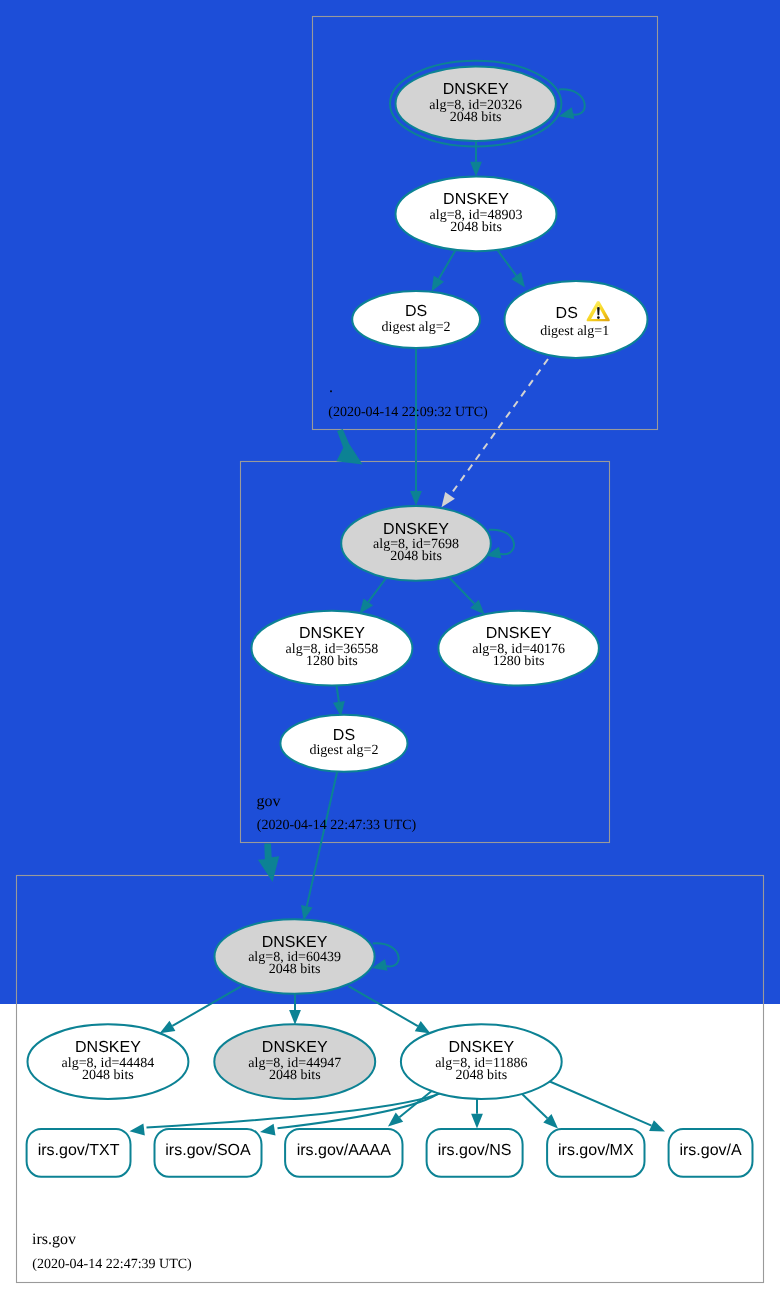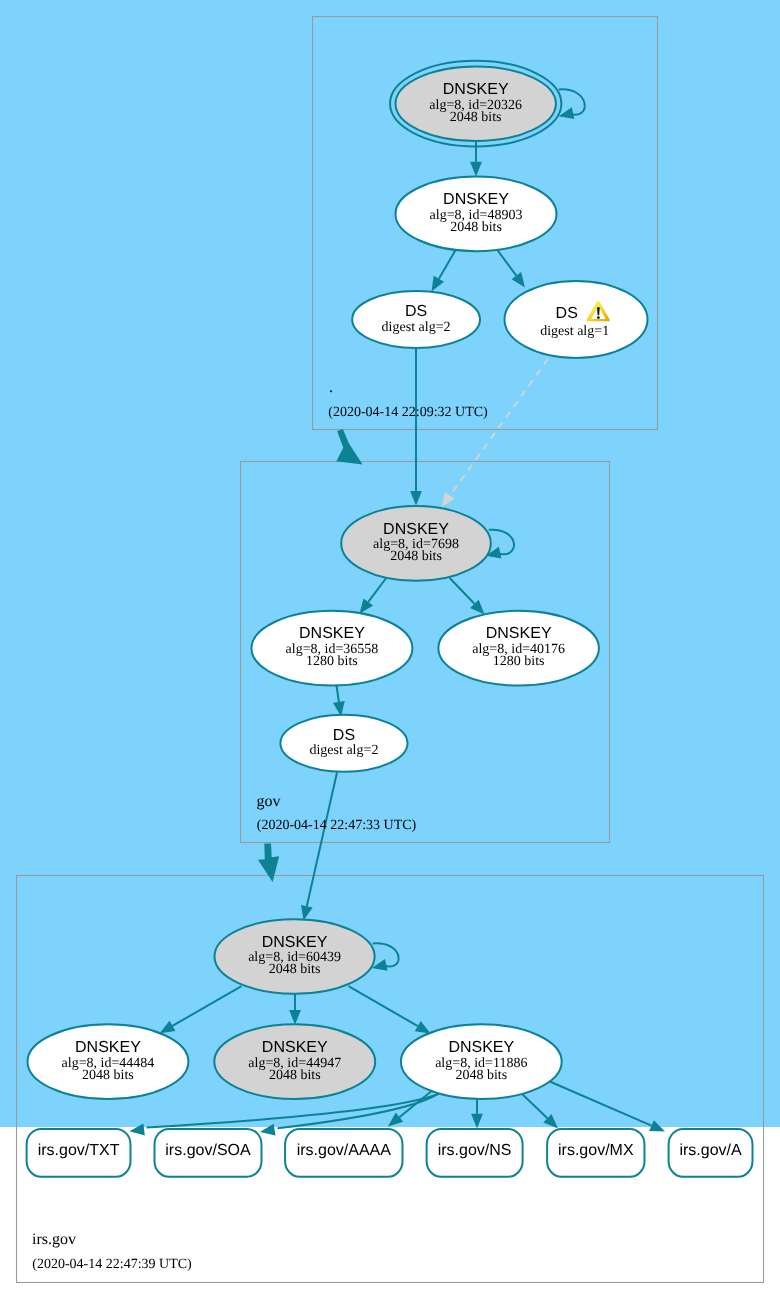--- a/index.html
+++ b/index.html
@@ -2,21 +2,21 @@
 <html><head>
 <meta charset="utf-8">
 <title>DNSSEC Authentication Chain</title>
 <style>
   html,body{margin:0;padding:0;background:#ffffff;}
   body{width:780px;height:1299px;overflow:hidden;
        font-family:"Liberation Sans",sans-serif;
        -webkit-font-smoothing:antialiased;
        text-rendering:geometricPrecision;}
   text{-webkit-font-smoothing:antialiased;}
-  #stage{position:relative;width:780px;height:1127px;background:#7dd3fc;}
+  #stage{position:relative;width:780px;height:1004px;background:#1d4ed8;}
   svg{display:block;will-change:transform;}
   .clusterbox{fill:none;stroke:#9a9a9a;stroke-width:1.1;}
   .node-ell{stroke:#0c8294;stroke-width:2;}
   .rrset{fill:#ffffff;stroke:#0c8294;stroke-width:2;}
   .t-main{font-family:"Liberation Sans",sans-serif;font-size:16px;fill:#000000;
           text-anchor:middle;}
   .t-sub{font-family:"Liberation Serif",serif;font-size:14px;fill:#000000;
          text-anchor:middle;}
   .t-label{font-family:"Liberation Serif",serif;font-size:16px;fill:#000000;
            text-anchor:start;}

